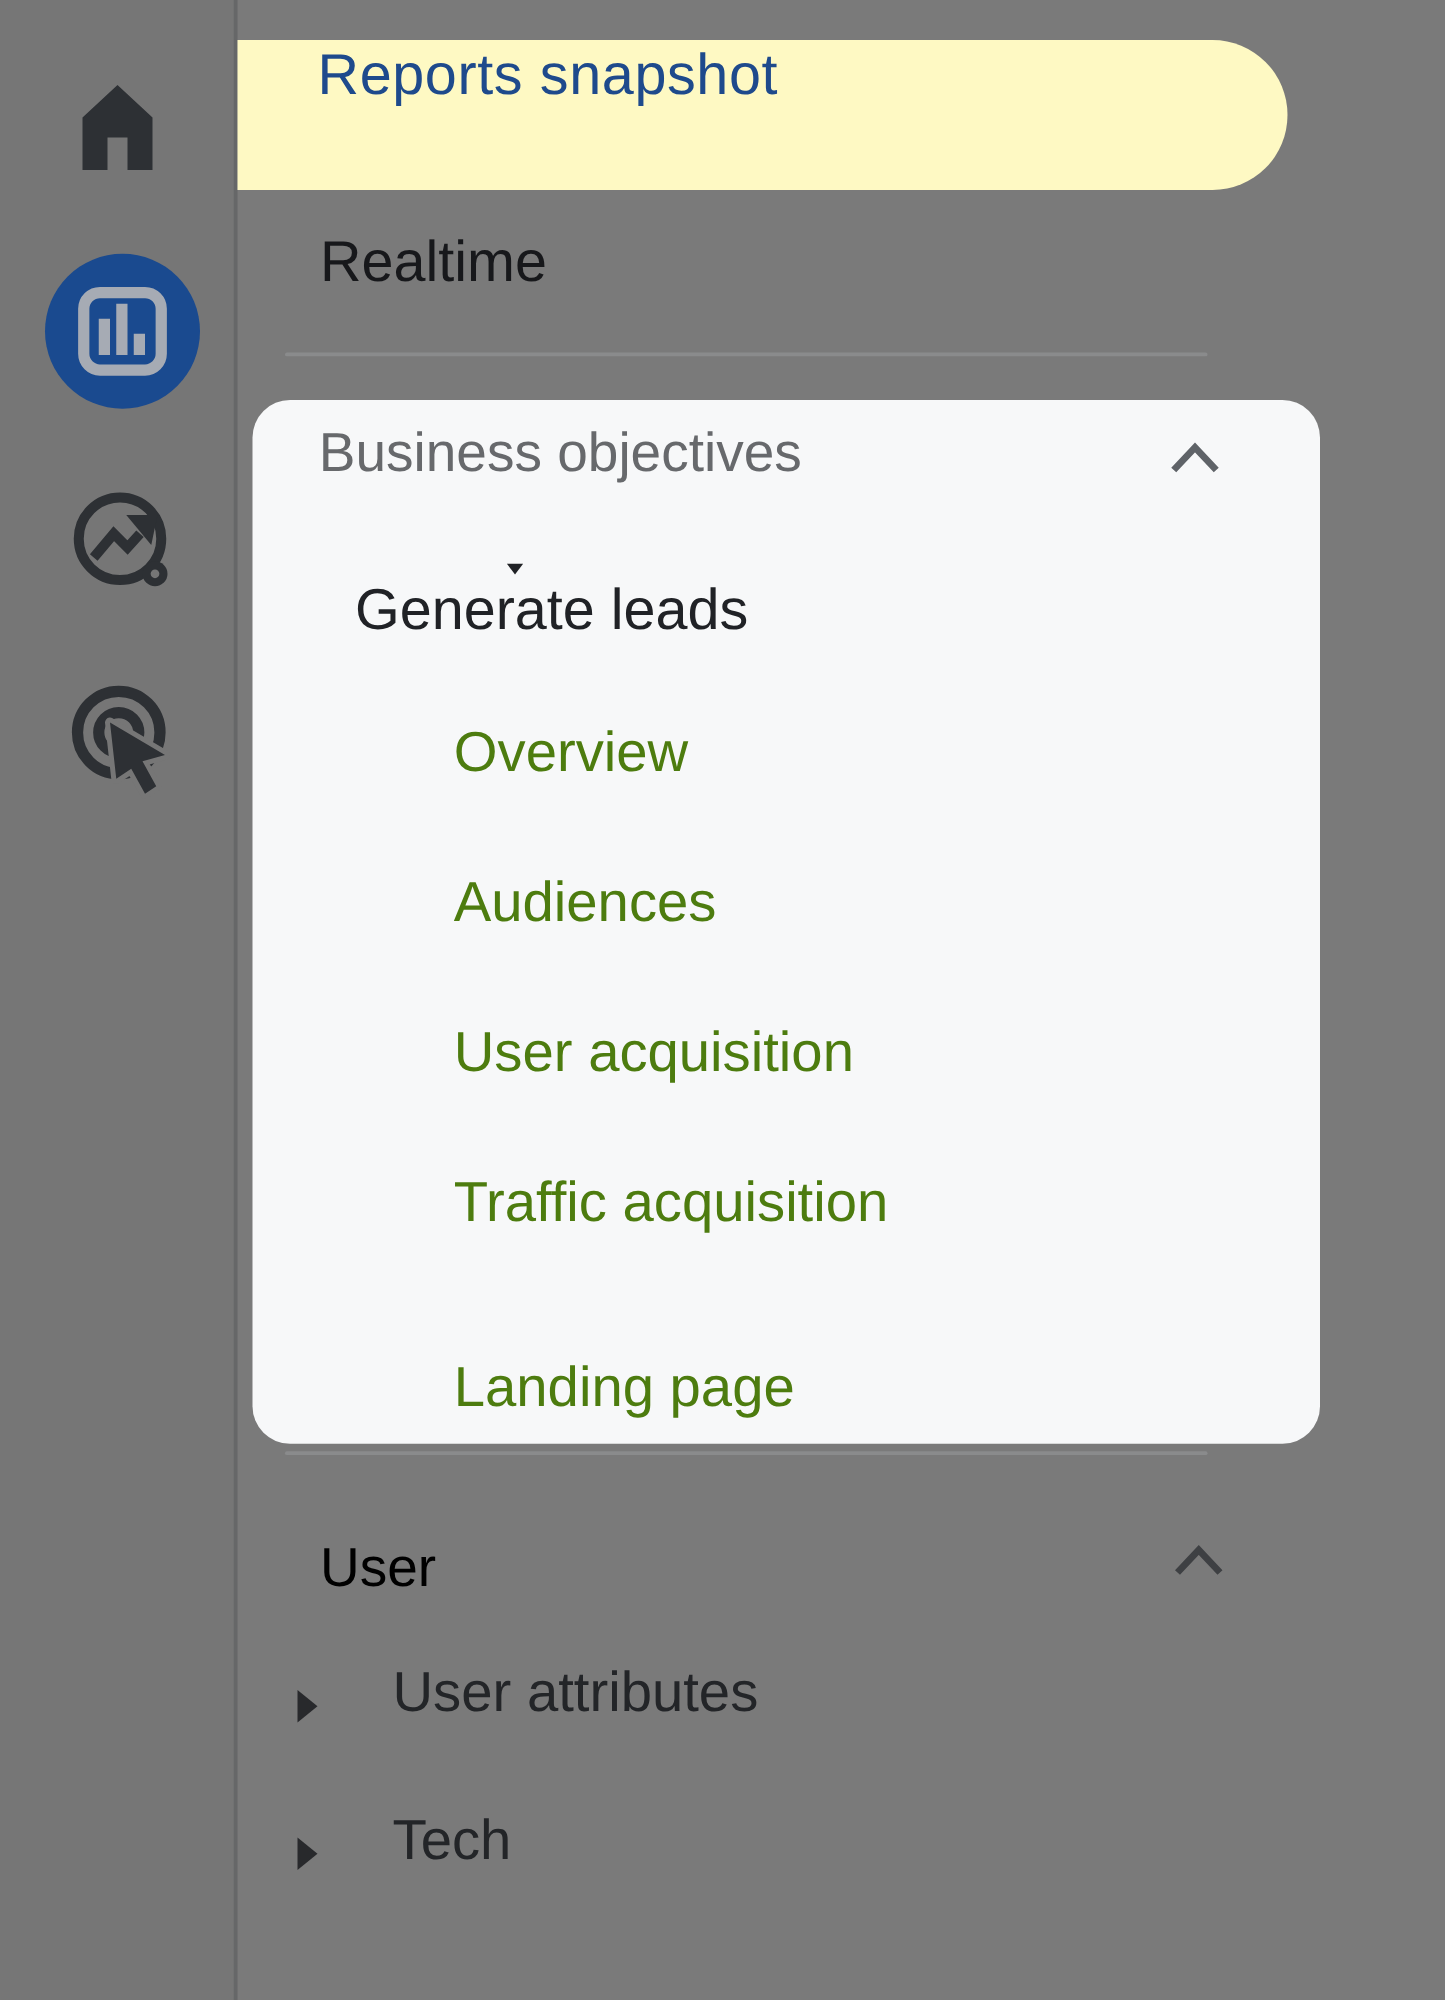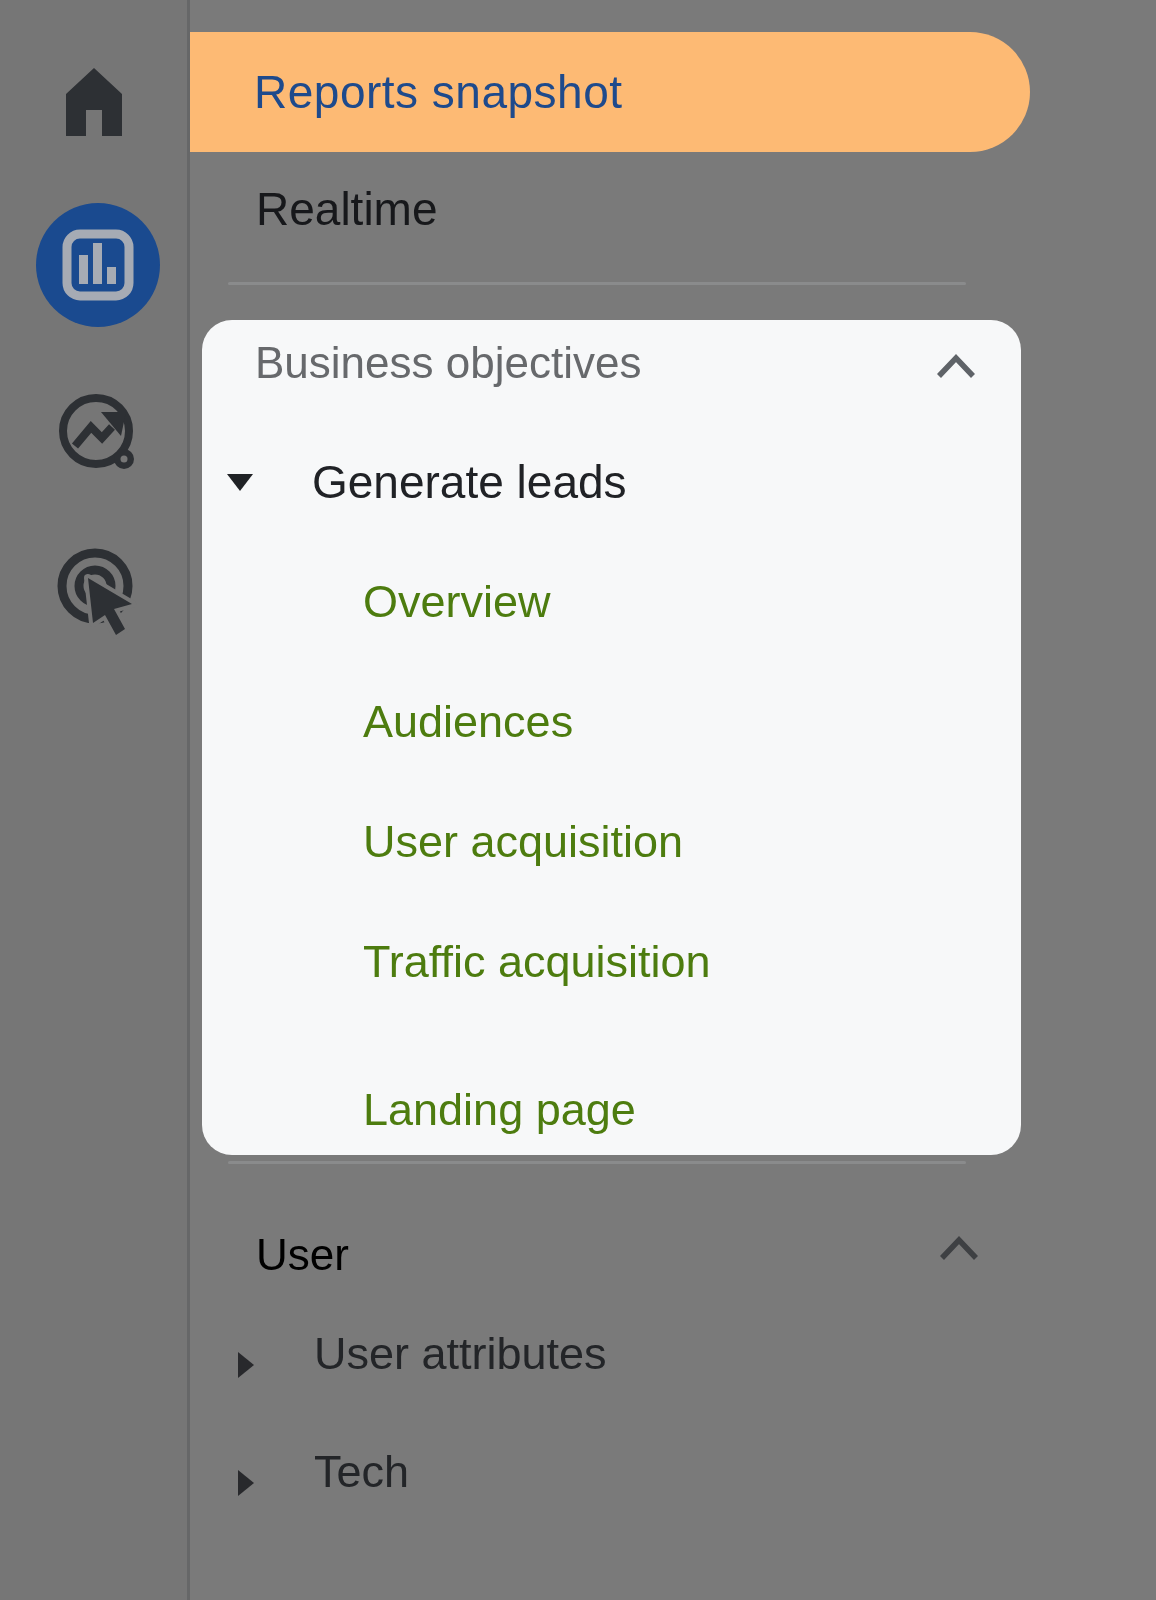--- a/index.html
+++ b/index.html
@@ -11,41 +11,41 @@
   }
   
   .rail{
     position:absolute;left:0;top:0;width:187px;height:1600px;
     background:#767676;border-right:3px solid #666768;
   }
   .rail-icon{position:absolute;display:block;}
   
   .selected-pill{
     position:absolute;left:190px;top:32px;width:840px;height:120px;
-    background:#fdba74;border-radius:0 60px 60px 0;
-    display:flex;align-items:center;
+    background:#fef9c3;border-radius:0 60px 60px 0;
+    display:flex;
   }
   .selected-pill .label{
     margin-left:64px;font-size:46px;font-weight:500;color:#1e4a8c;letter-spacing:0.5px;
   }
   .nav-row{position:absolute;display:flex;align-items:flex-end;}
   .realtime-row{left:256px;top:172px;height:64px;}
   .realtime-row .label{font-size:46px;color:#17181b;}
   .divider{position:absolute;height:3px;background:#8a8b8c;border-radius:2px;}
   .divider-1{left:228px;top:282px;width:738px;}
   .divider-2{left:228px;top:1161px;width:738px;}
   
   .panel{
     position:absolute;left:202px;top:320px;width:819px;height:835px;
-    background:#f7f8f9;border-radius:30px;
+    background:#f7f8f9;border-radius:30px;padding-left:35px;
   }
   .panel-row{position:absolute;display:flex;align-items:center;height:64px;}
   .panel-header{left:53px;top:12px;height:62px;}
   .panel-header .label{font-size:44px;color:#67696c;}
-  .group-row{left:24px;top:130px;}
+  .group-row{left:24px;top:130px;flex-direction:column;}
   .group-row .label{margin-left:58px;font-size:46px;color:#202226;}
   .child-row .label{font-size:45px;color:#4d7c0f;}
   .child-0{left:161px;top:250px;}
   .child-1{left:161px;top:370px;}
   .child-2{left:161px;top:490px;}
   .child-3{left:161px;top:610px;}
   .child-4{left:161px;top:730px;margin-top:28px;}
   .chevron-abs{position:absolute;}
   
   .user-header{left:256px;top:1214px;height:66px;}

